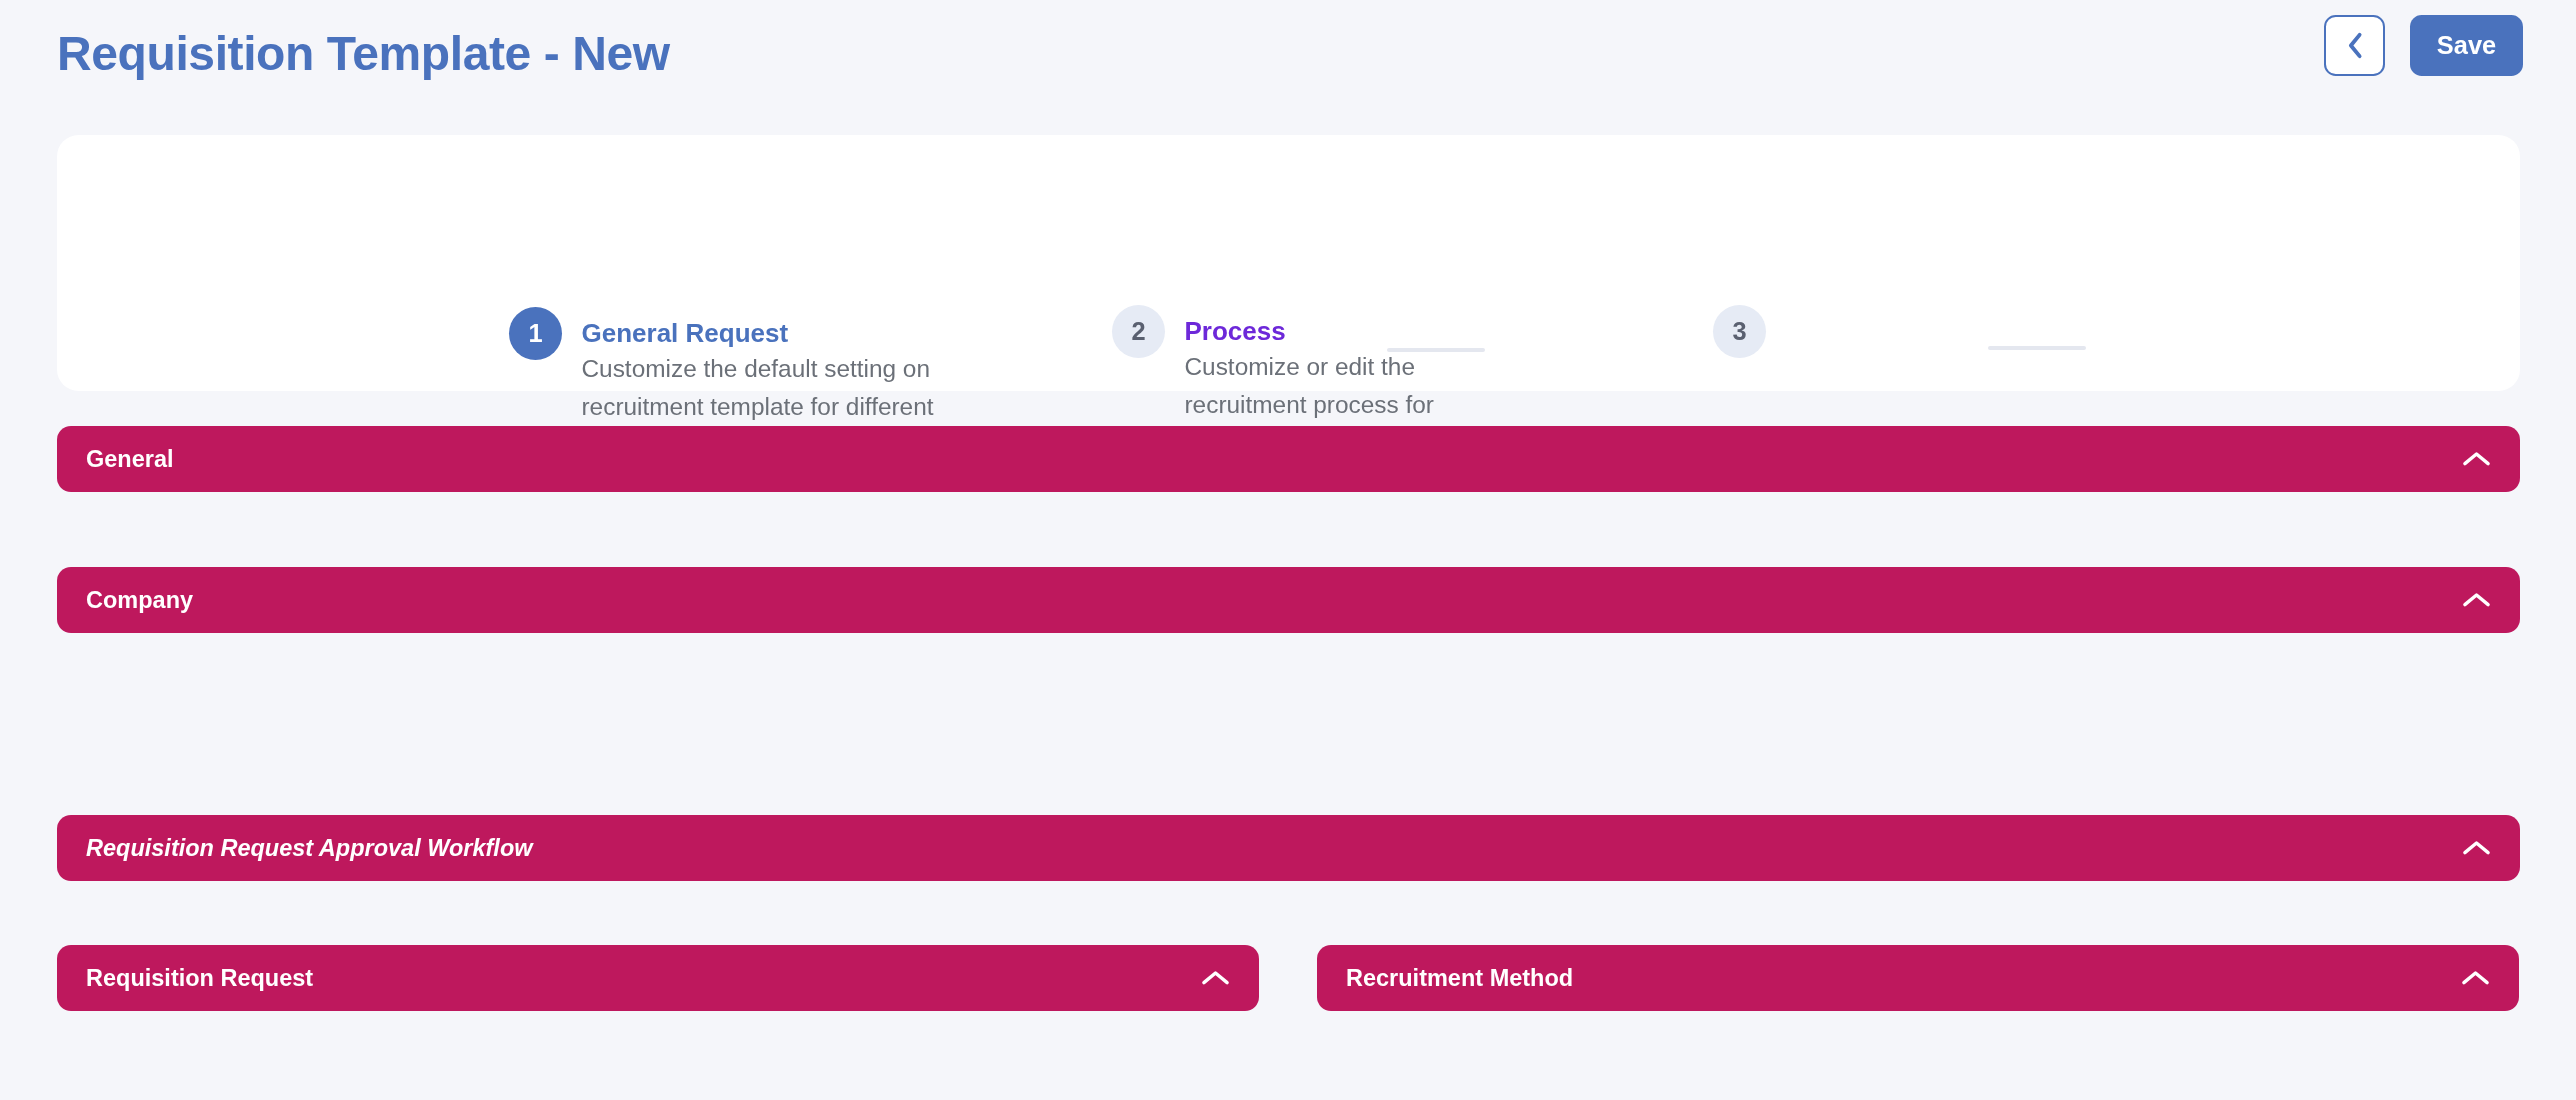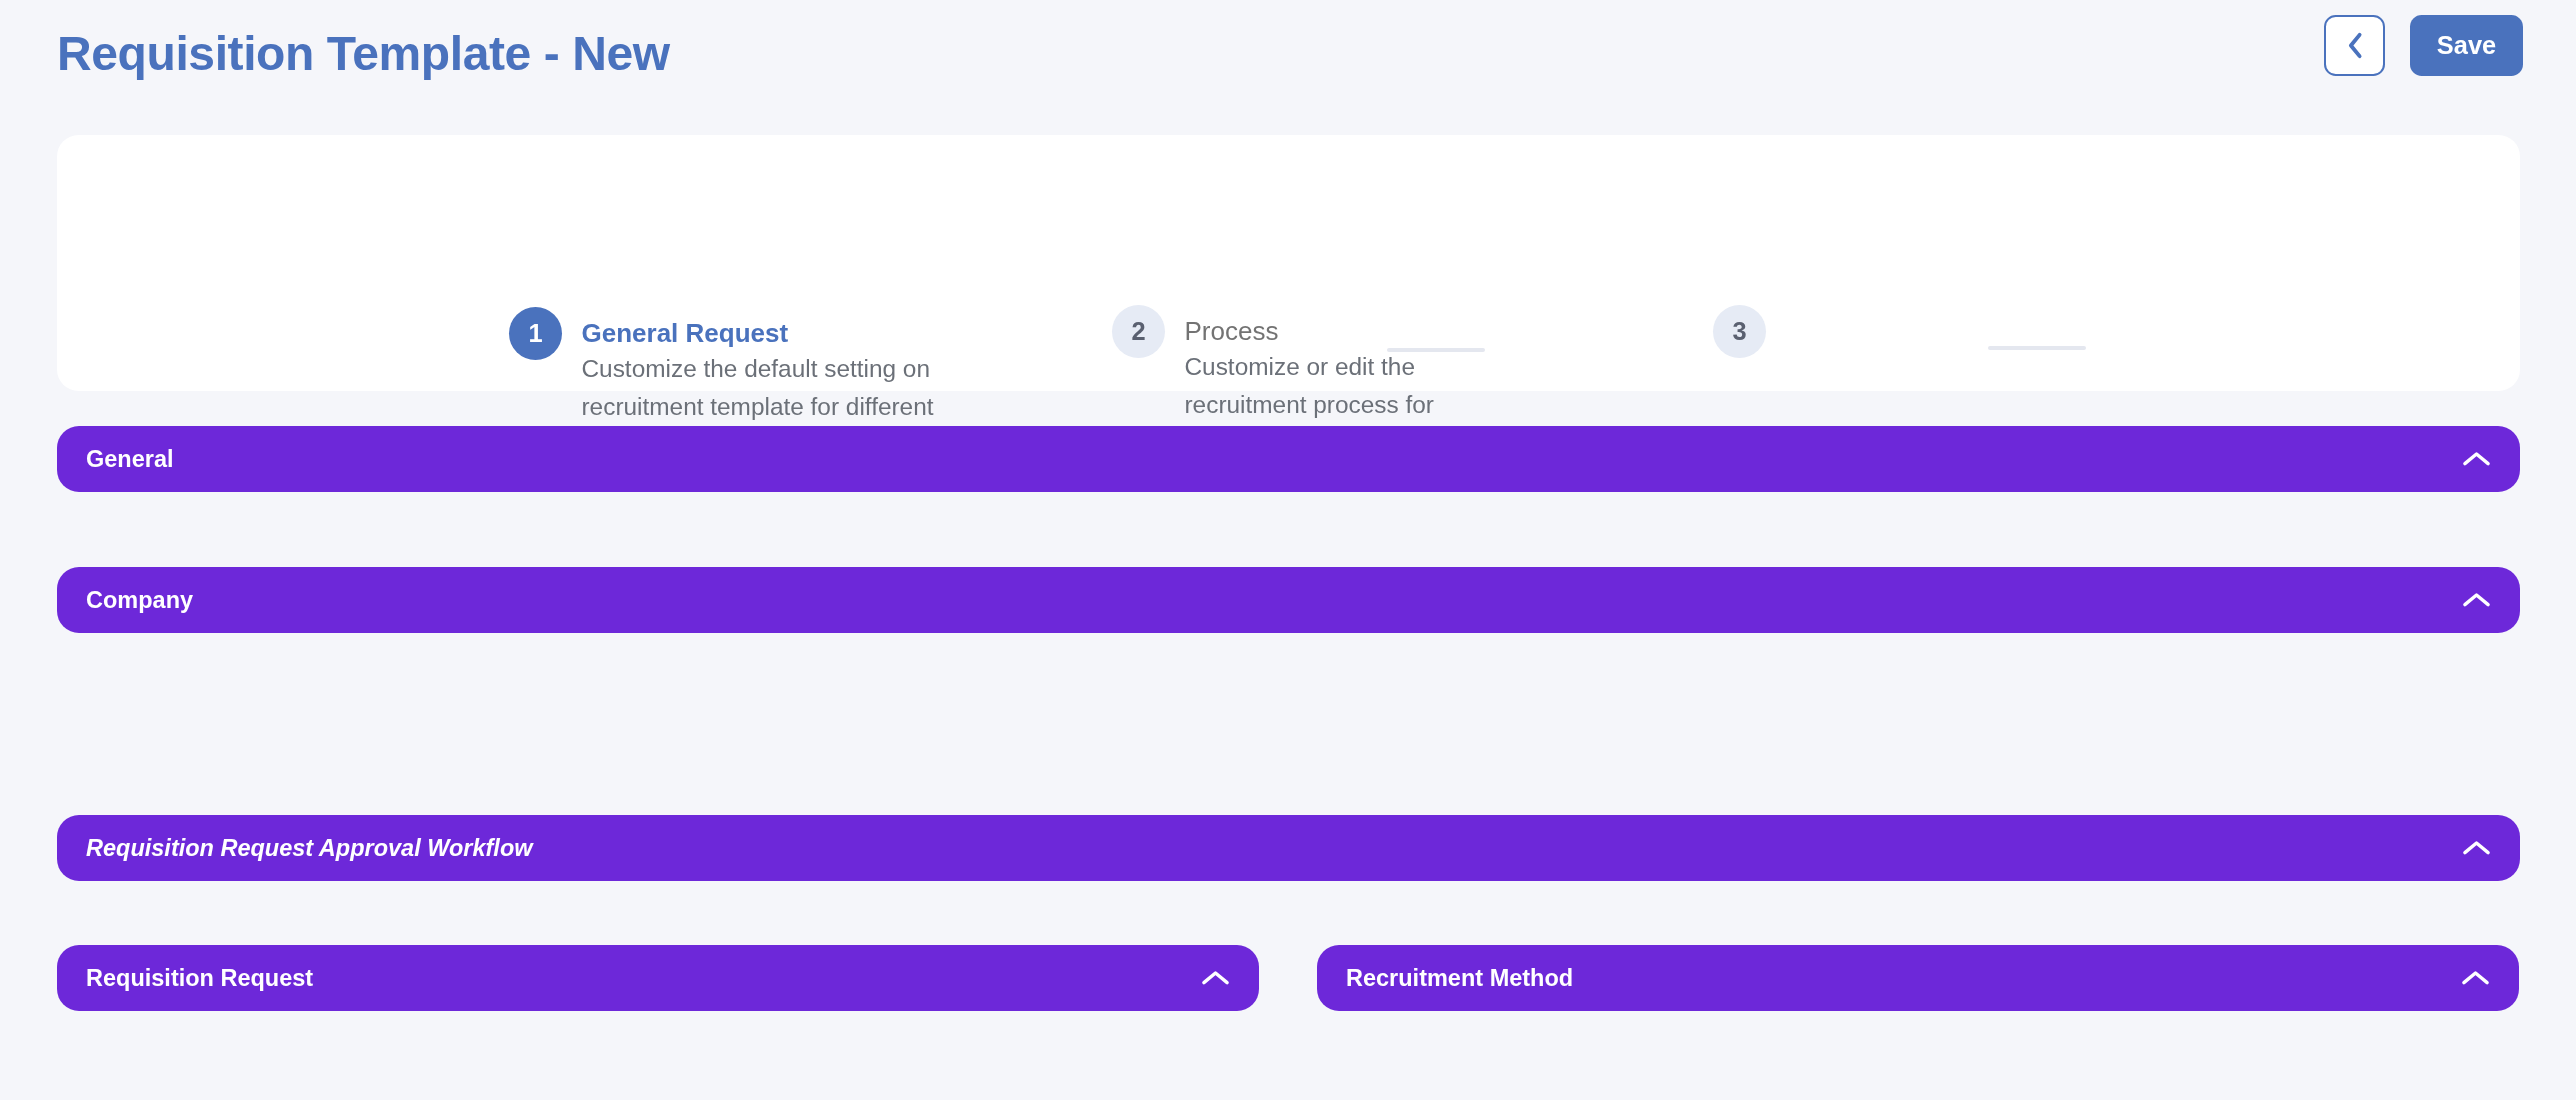--- a/index.html
+++ b/index.html
@@ -140,22 +140,22 @@
     line-height: 33px;
     white-space: nowrap;
   }
 
   .step-title.active {
     color: #4a72bd;
     font-weight: bold;
   }
 
   .step-title.inactive {
-    color: #737373;
-    font-weight: normal;
+    color: #6d28d9;
+    font-weight: bold;
   }
 
   .step-desc {
     font-size: 24.4px;
     line-height: 38px;
     color: #6b7078;
     max-width: 391px;
   }
 
   .step-1 .step-desc { max-width: 391px; }
@@ -169,22 +169,22 @@
     border-radius: 2px;
     width: 98px;
   }
 
   .connector-1 { left: 941px; top: 213px; }
   .connector-2 { left: 1542px; top: 211px; }
 
   
   .accordion {
     position: absolute;
-    background: #6d28d9;
-    border-radius: 22px;
+    background: #be185d;
+    border-radius: 14px;
     display: flex;
     align-items: center;
     cursor: pointer;
   }
 
   .accordion-full {
     left: 57px;
     width: 2463px;
     height: 66px;
   }

